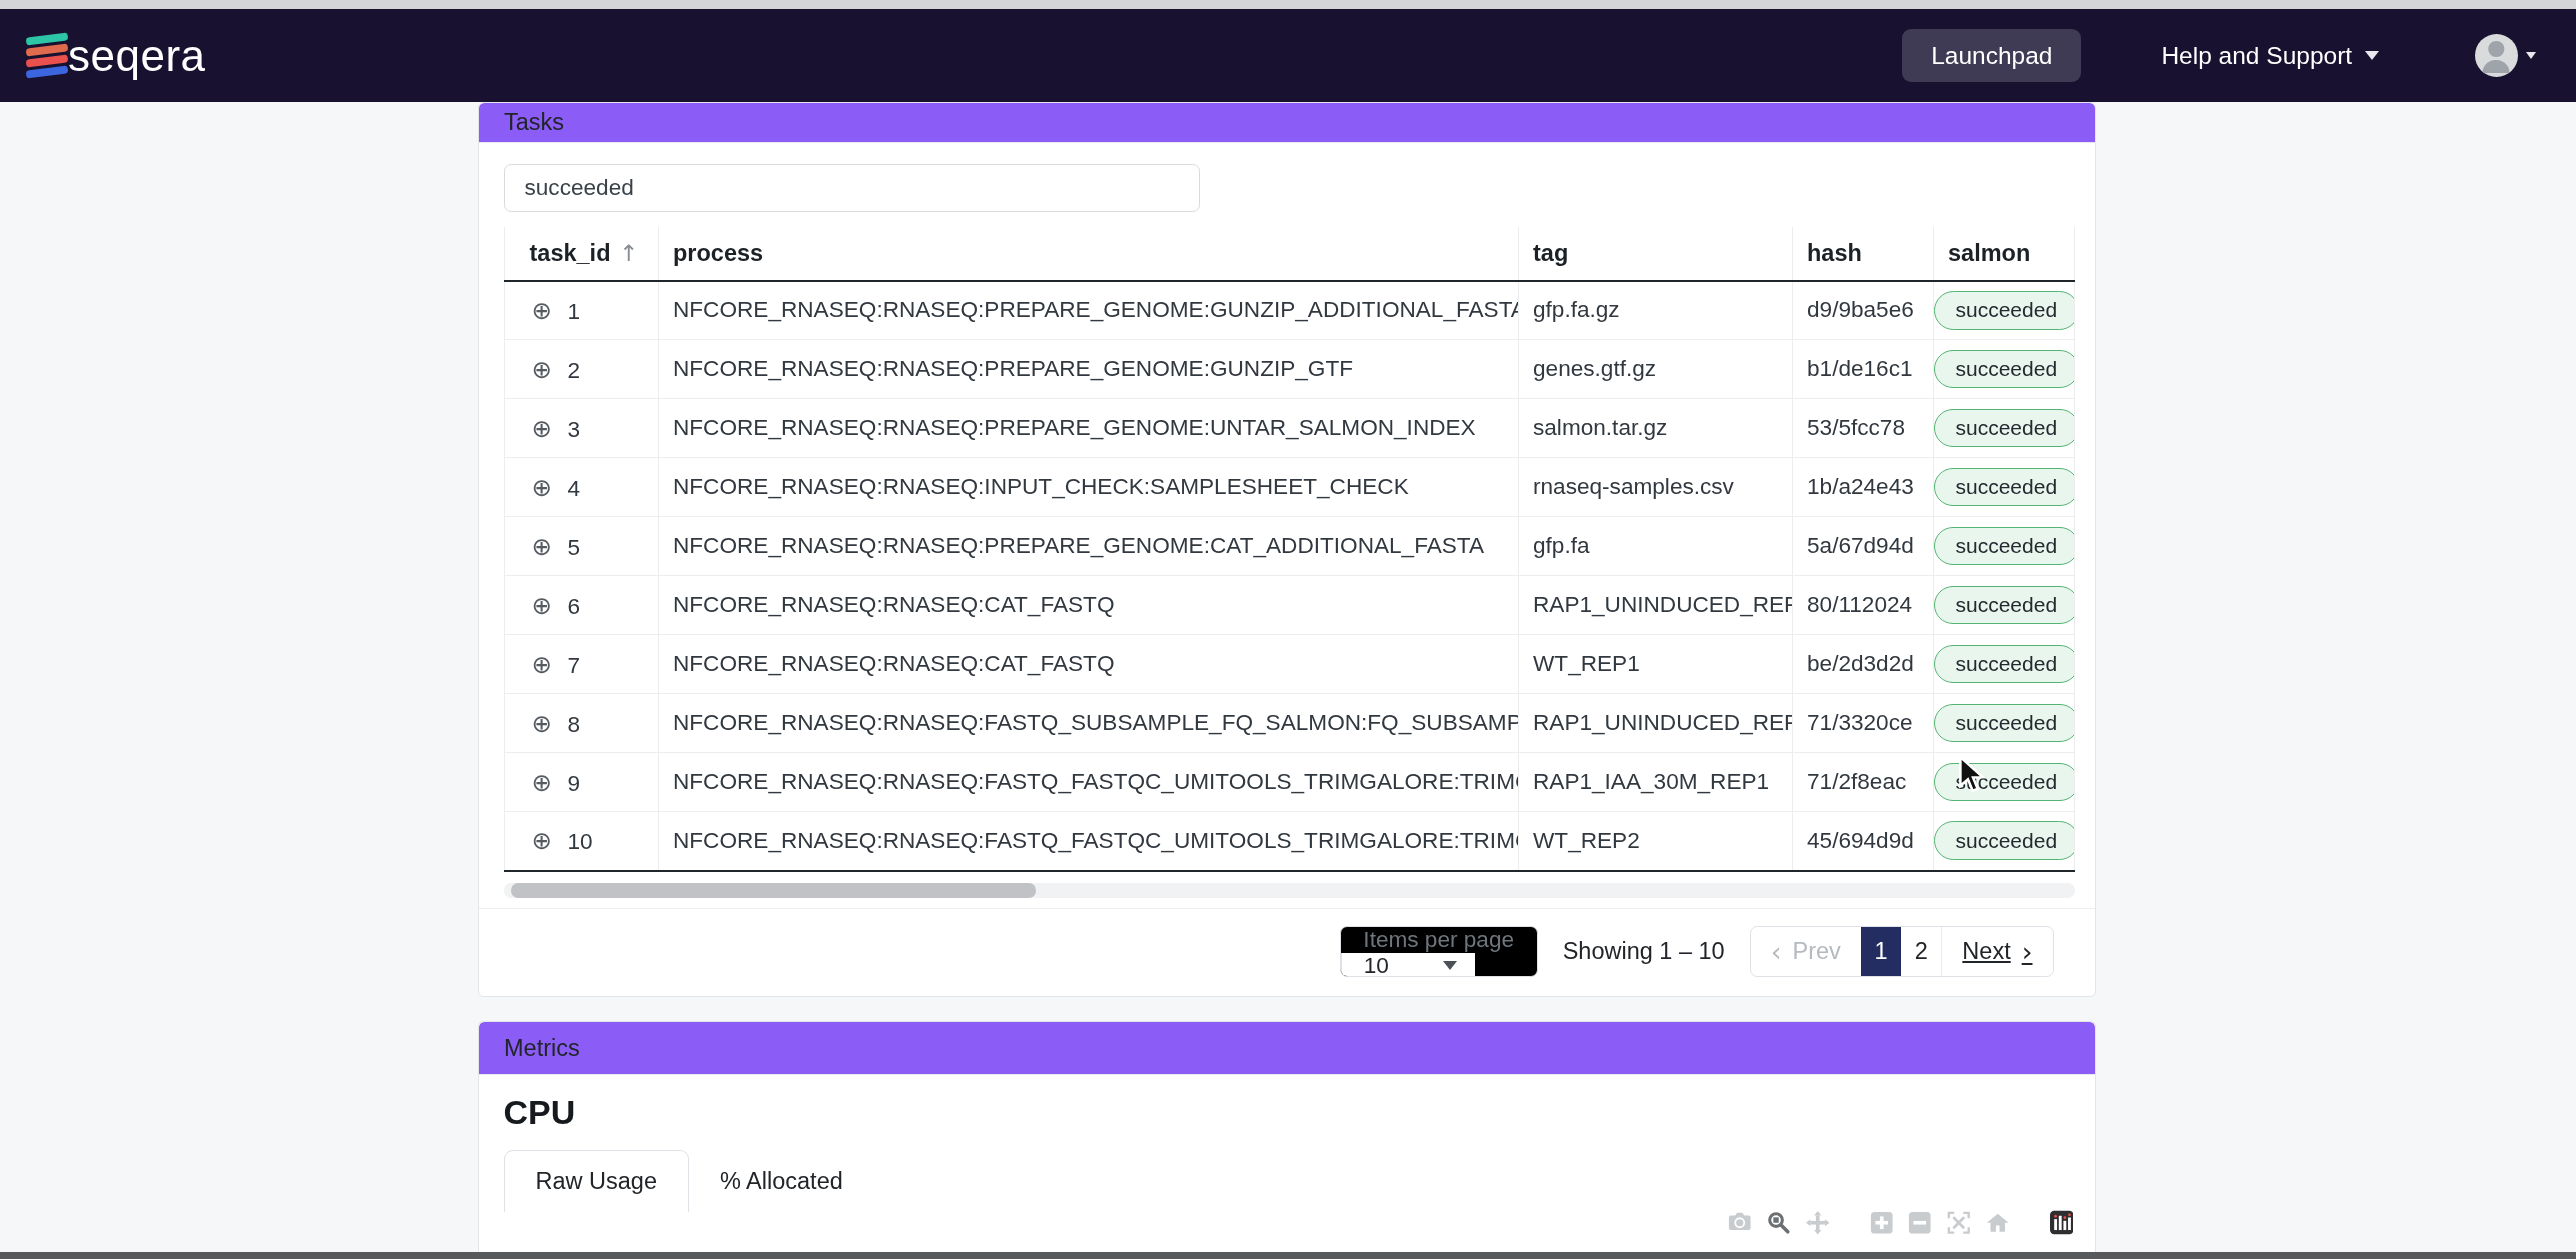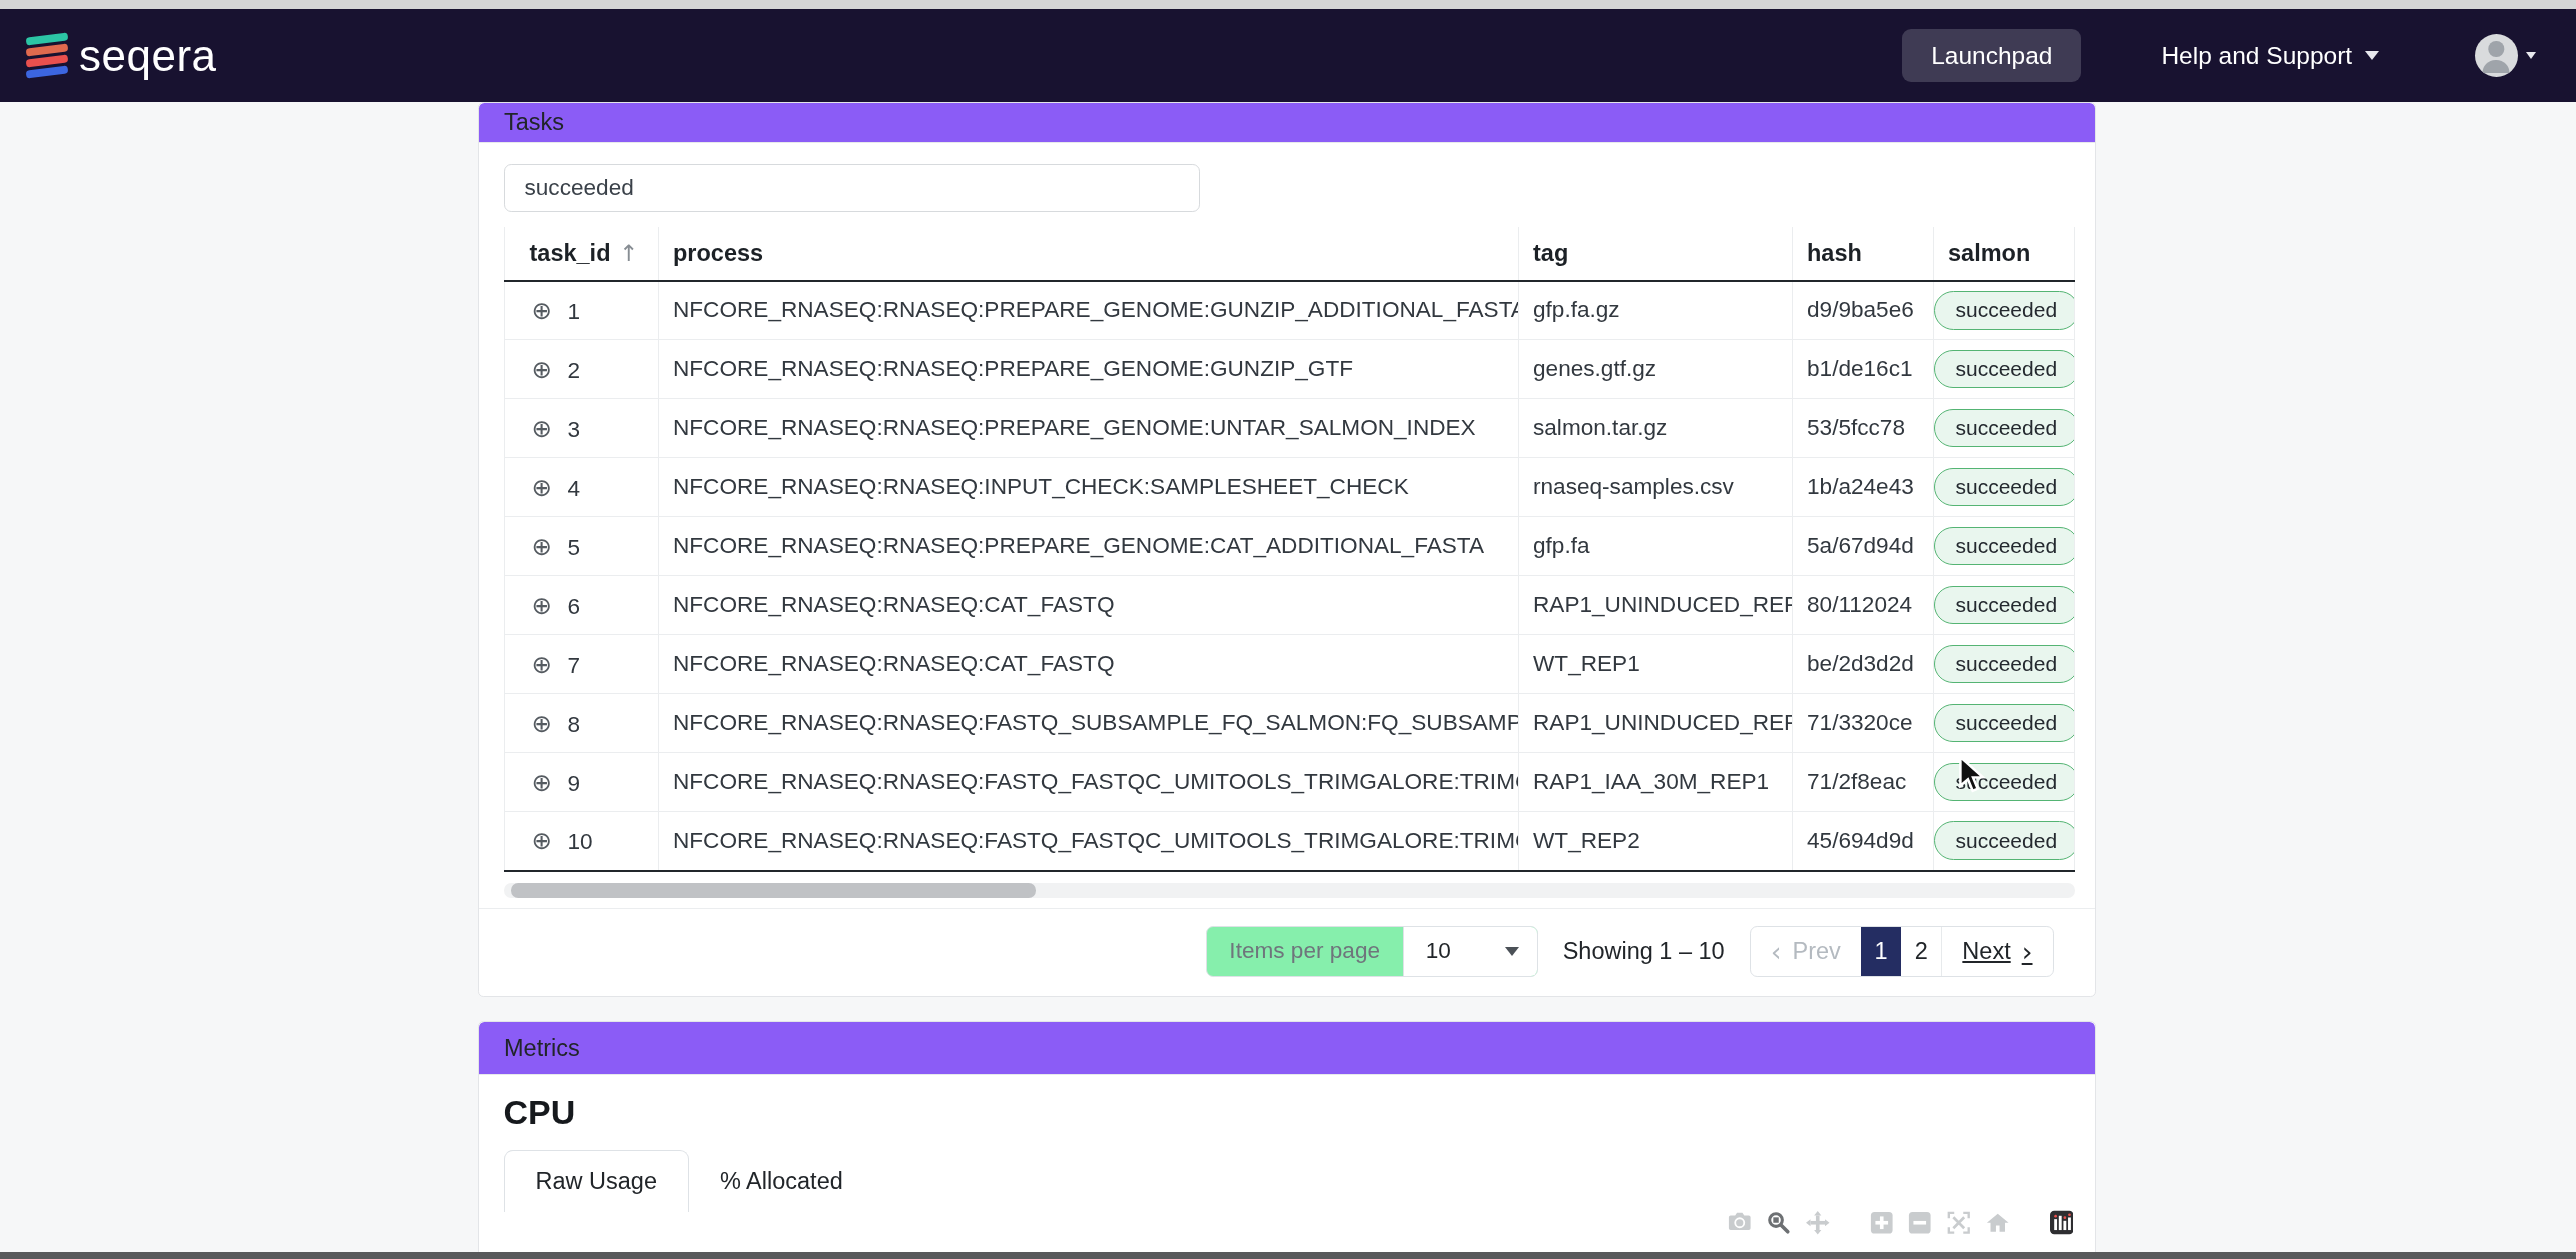--- a/index.html
+++ b/index.html
@@ -13,21 +13,21 @@
   
   .top-strip { position:absolute; top:0; left:0; width:100%; height:9px; background:#d4d5d6; }
   .bottom-strip { position:absolute; top:1252px; left:0; width:100%; height:7.2px; background:#58595b; z-index:6; }
 
   
   .navbar { position:absolute; top:9px; left:0; width:100%; height:93px; background:#181230;
             display:flex; align-items:center; padding:0 40px 0 26px; }
   .brand { display:flex; align-items:center; }
   .logo { width:42px; height:47px; display:flex; flex-direction:column; justify-content:center; gap:2.7px; }
   .logo .bar { height:8.2px; border-radius:3.6px; transform:rotate(-7deg); }
-  .brand-text { color:#ffffff; font-size:44px; font-weight:500; margin-left:11px; letter-spacing:0.5px; }
+  .brand-text { color:#ffffff; font-size:44px; font-weight:500; letter-spacing:0.5px; }
   .nav-right { margin-left:auto; display:flex; align-items:center; }
   .launchpad-btn { background:#3f3b54; color:#fff; font-size:24.5px; height:53px; padding:0 29px;
                    border:none; border-radius:9px; display:flex; align-items:center; cursor:pointer; }
   .help { color:#fff; font-size:24.5px; display:flex; align-items:center; gap:12.7px; margin-left:80px; cursor:pointer; }
   .caret-w { width:0; height:0; border-left:7.2px solid transparent; border-right:7.2px solid transparent; border-top:9px solid #e8e8ee; }
   .avatar-wrap { display:flex; align-items:center; gap:8.2px; margin-left:96px; cursor:pointer; }
   .avatar { width:43px; height:43px; border-radius:50%; background:#d9dbdd; position:relative; overflow:hidden; }
   .avatar .head { position:absolute; top:7.2px; left:50%; transform:translateX(-50%); width:15.4px; height:15.4px; border-radius:50%; background:#9fa4aa; }
   .avatar .shoulders { position:absolute; bottom:3.6px; left:50%; transform:translateX(-50%); width:27px; height:13.6px;
                        border-radius:13.6px 13.6px 0 0; background:#9fa4aa; }
@@ -69,21 +69,21 @@
   .badge { display:inline-block; background:#e9f6ee; border:0.9px solid #54b473; border-radius:20px;
            padding:5.4px 21px 6.3px; font-size:21px; color:#24292f; line-height:1.2; }
 
   
   .hscroll { margin-top:11.8px; width:1571px; height:14.5px; background:#f1f2f3; border-radius:7.2px; position:relative; cursor:pointer; }
   .hscroll .thumb { position:absolute; left:7.2px; top:0; width:525px; height:14.5px; background:#c0c2c5; border-radius:7.2px; }
   .divider { margin:10px 0 0 -24.5px; width:1616px; border-bottom:0.9px solid #ebedef; }
 
   
   .pager-row { margin-top:17px; display:flex; align-items:center; justify-content:flex-end; gap:25px; padding-right:18px; }
-  .ipp { display:flex; height:51px; border:0.9px solid #dee2e6; border-radius:7.2px; overflow:hidden; background:#86efac; }
+  .ipp { display:flex; height:51px; border:0.9px solid #dee2e6; border-radius:7.2px; overflow:hidden; background:#000000;flex-direction:column; }
   .ipp-label { display:flex; align-items:center; padding:0 22.6px; color:#6f757c; font-size:22.6px; }
   .ipp-select { display:flex; align-items:center; justify-content:space-between; background:#fff;
                 border-left:0.9px solid #dee2e6; padding:0 18px 0 22px; width:134px; font-size:22.6px; color:#212529; cursor:pointer; }
   .caret-d { width:0; height:0; border-left:7.2px solid transparent; border-right:7.2px solid transparent; border-top:9px solid #4b5157; }
   .showing { font-size:23.5px; color:#212529; }
   .pager { display:flex; height:51px; border:0.9px solid #dee2e6; border-radius:7.2px; background:#fff; overflow:hidden; font-size:23.5px; align-items:stretch; }
   .pager .item { display:flex; align-items:center; cursor:pointer; }
   .pager .prev { color:#b4bac0; gap:11px; padding:0 20px; }
   .pager .pg { min-width:38px; justify-content:center; padding:0 13.6px; color:#212529; }
   .pager .pg.active { background:#242d62; color:#fff; }

